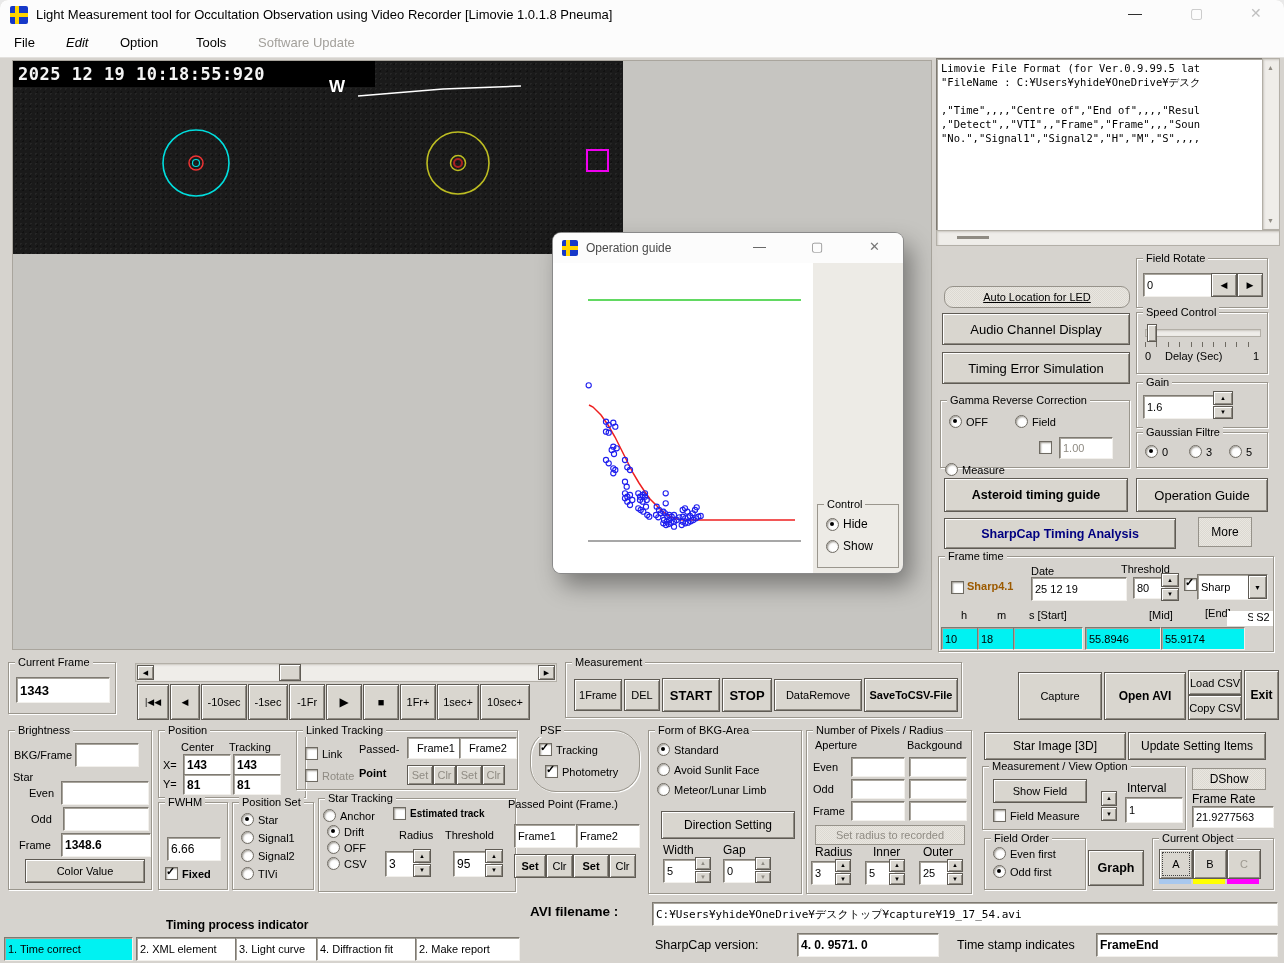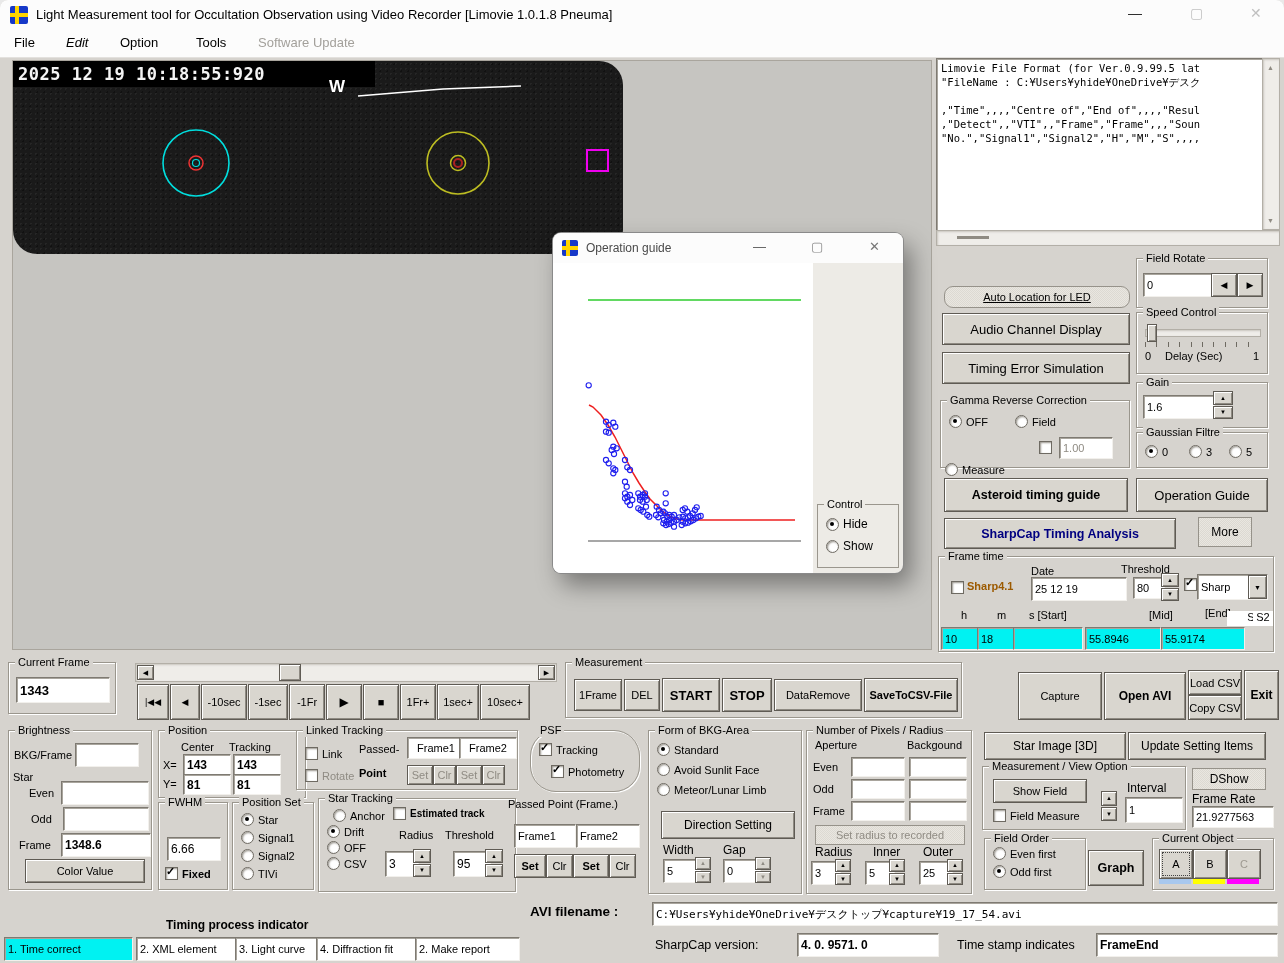--- a/index.html
+++ b/index.html
@@ -65,21 +65,21 @@
 
   <div class="a menubar">
     <span class="menu-item" style="left:14px;">File</span>
     <span class="menu-item" style="left:66px;font-style:italic;">Edit</span>
     <span class="menu-item" style="left:120px;">Option</span>
     <span class="menu-item" style="left:196px;">Tools</span>
     <span class="menu-item" style="left:258px;color:#a3a09b;">Software Update</span>
   </div>
 
   <div class="a" style="left:12px;top:60px;width:918px;height:588px;background:#c6c5c1;border:1px solid #a9a59d;">
-    <div class="a video-black" style="left:0;top:0;width:610px;height:193px;border-radius:24px;">
+    <div class="a video-black" style="left:0;top:0;width:610px;height:193px;">
       <div class="a" style="left:0;top:0;width:362px;height:26px;background:#000;"></div>
       <div class="a osd" style="left:5px;top:3px;font-size:17px;letter-spacing:0.5px;">2025 12 19 10:18:55:920</div>
       <div class="a" style="left:316px;top:16px;font-size:17px;font-weight:bold;color:#fff;">W</div>
       <svg class="a" style="left:0;top:0;" width="610" height="193">
           <circle cx="183" cy="102" r="33" fill="none" stroke="#00dede" stroke-width="1.6"></circle>
           <circle cx="183" cy="102" r="7" fill="none" stroke="#ee3333" stroke-width="1.5"></circle>
           <circle cx="183" cy="102" r="3.5" fill="none" stroke="#00dede" stroke-width="1.2"></circle>
           <circle cx="445" cy="102" r="31" fill="none" stroke="#bdbd22" stroke-width="1.6"></circle>
           <circle cx="445" cy="102" r="7.5" fill="none" stroke="#bdbd22" stroke-width="1.5"></circle>
           <circle cx="445" cy="102" r="4" fill="none" stroke="#aa2222" stroke-width="2"></circle>
@@ -319,29 +319,29 @@
     <div class="btn dis" style="left:159px;top:34px;width:24px;height:18px;color:#8f8b83;">Set</div>
     <div class="btn dis" style="left:185px;top:34px;width:21px;height:18px;color:#8f8b83;">Clr</div>
   </div>
 
   <div class="grp" style="left:530px;top:730px;width:108px;height:60px;border-radius:26px;">
     <span class="legend">PSF</span>
     <div class="row" style="left:8px;top:12px;">
         <span class="chk on"></span>
         <span>Tracking</span>
       </div>
-    <div class="row" style="left:20px;top:34px;">
+    <div class="row" style="left:14px;top:34px;">
         <span class="chk on"></span>
         <span>Photometry</span>
       </div>
   </div>
 
   <div class="grp" style="left:318px;top:798px;width:196px;height:92px;">
     <span class="legend">Star Tracking</span>
-    <div class="row" style="left:14px;top:10px;">
+    <div class="row" style="left:4px;top:10px;">
         <span class="rad"></span>
         <span>Anchor</span>
       </div>
     <div class="row" style="left:8px;top:26px;">
         <span class="rad sel"></span>
         <span>Drift</span>
       </div>
     <div class="row" style="left:8px;top:42px;">
         <span class="rad"></span>
         <span>OFF</span>

